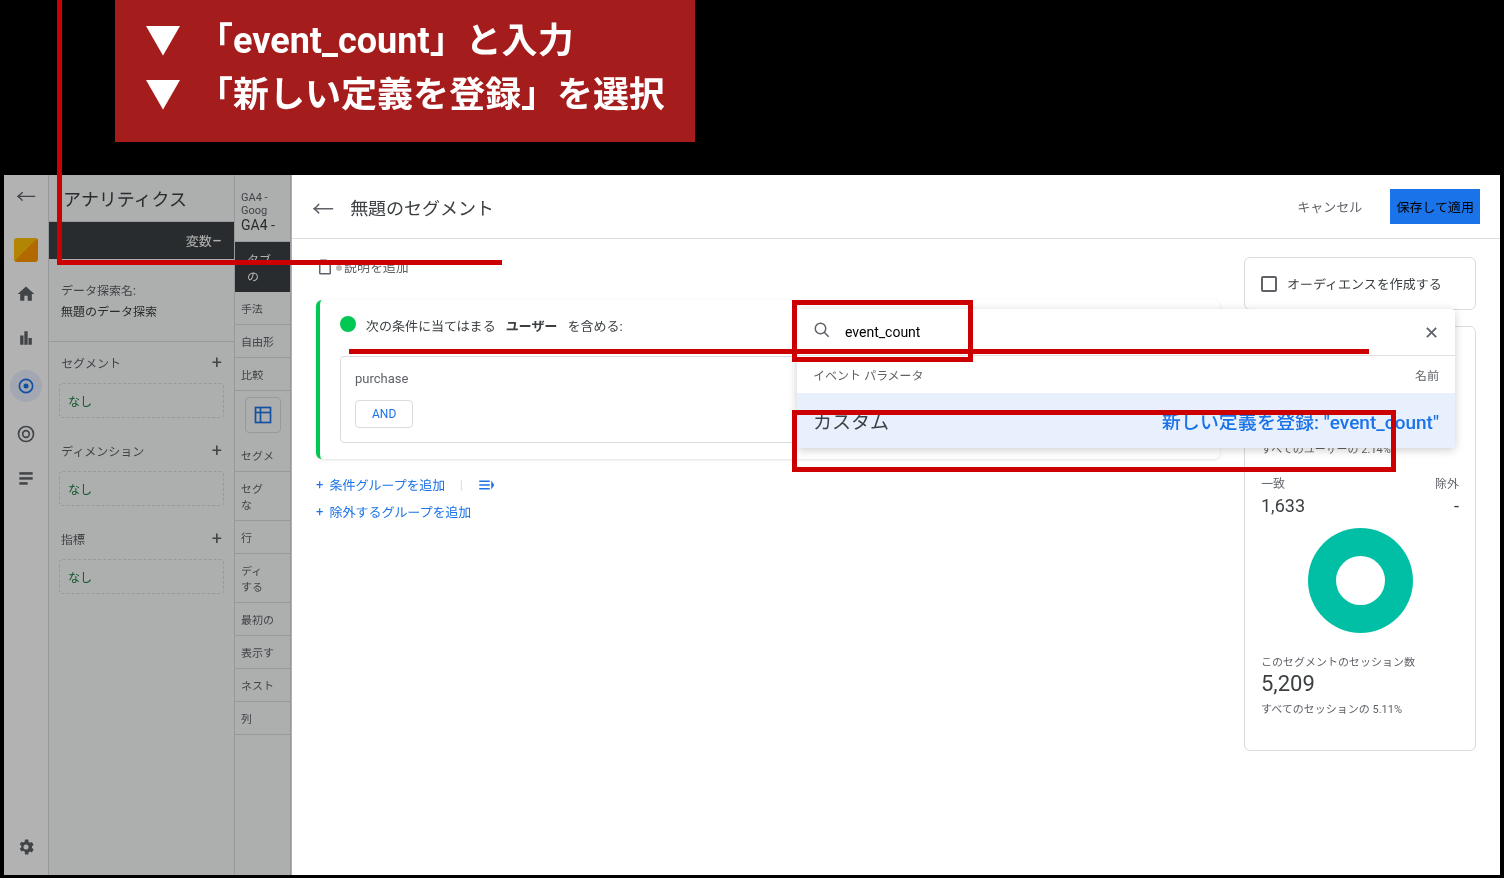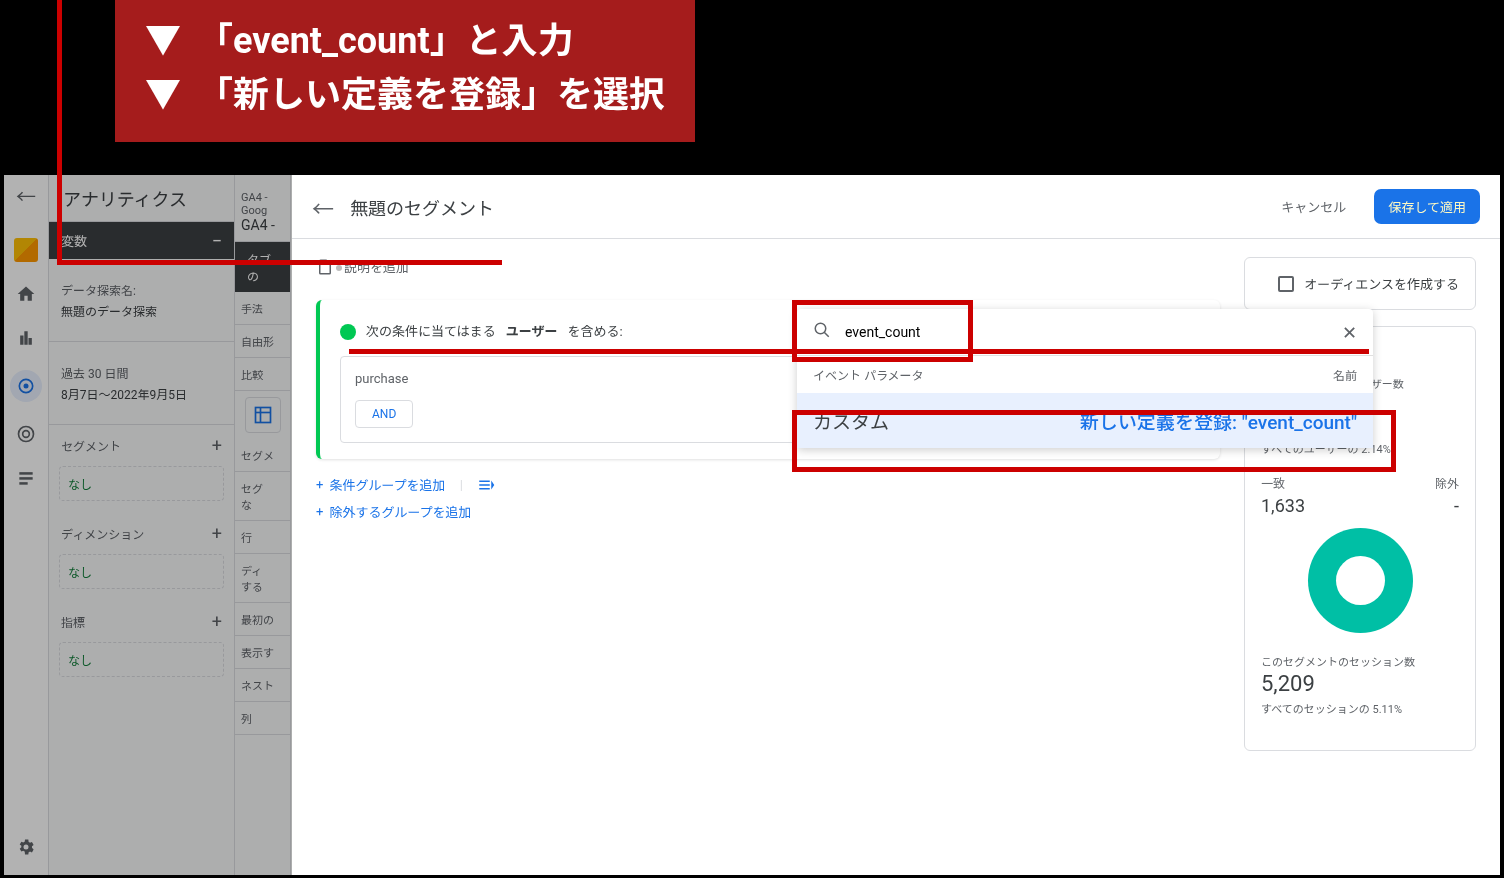--- a/index.html
+++ b/index.html
@@ -15,74 +15,74 @@
     .nav-rail { width: 45px; background: #fff; border-right: 1px solid #dadce0; display: flex; flex-direction: column; align-items: center; padding-top: 6px; gap: 20px; position: relative; z-index: 1; }
     .nav-rail .back-arrow { color: #5f6368; font-size: 20px; margin-bottom: 8px; }
     .nav-rail .logo { width: 24px; height: 24px; background: linear-gradient(135deg, #ffc107 50%, #ff9800 50%); border-radius: 3px; }
     .nav-rail .nav-icon { width: 24px; height: 24px; color: #5f6368; display: flex; align-items: center; justify-content: center; }
     .nav-rail .nav-icon.active-circle { background: #e8f0fe; border-radius: 50%; width: 32px; height: 32px; color: #1a73e8; }
     .nav-rail .gear { position: absolute; bottom: 16px; }
     
     .sidebar { width: 243px; background: #f8f9fa; display: flex; position: relative; z-index: 1; }
     .sidebar-col { border-right: 1px solid #dadce0; padding: 0; }
     .sidebar-header { padding: 10px 14px; font-size: 18px; color: #3c4043; border-bottom: 1px solid #dadce0; }
-    .sidebar-section-dark { background: #3c4043; color: #fff; padding: 8px 12px; font-size: 13px; display: flex; justify-content: space-between; align-items: center; }
+    .sidebar-section-dark { background: #3c4043; color: #fff; padding: 8px 12px; font-size: 13px; display: flex; justify-content: flex-end; align-items: center; }
     .sidebar-section-dark .minus { font-size: 18px; }
     .sidebar-block { padding: 22px 12px; border-bottom: 1px solid #dadce0; font-size: 12px; color: #5f6368; }
     .sidebar-block .label { color: #5f6368; margin-bottom: 4px; }
     .sidebar-block .value { color: #3c4043; }
     .sidebar-row-hdr { display: flex; justify-content: space-between; align-items: center; padding: 10px 12px; font-size: 12px; color: #5f6368; }
     .sidebar-row-hdr .plus { font-size: 18px; color: #5f6368; }
     .sidebar-empty { padding: 8px; font-size: 12px; color: #15803d; border: 1px dashed #dadce0; margin: 0 10px 12px; border-radius: 4px; }
     .sidebar-col2 { width: 56px; }
     .sidebar-col2-item { padding: 8px 6px; font-size: 11px; color: #5f6368; border-bottom: 1px solid #dadce0; }
     .sidebar-icon-box { border: 1px solid #dadce0; border-radius: 4px; width: 36px; height: 36px; display: flex; align-items: center; justify-content: center; margin: 6px auto; color: #1a73e8; }
     
     .main-panel { flex: 1; background: #fff; display: flex; flex-direction: column; position: relative; z-index: 10; }
     .panel-header { display: flex; align-items: center; padding: 14px 20px; border-bottom: 1px solid #dadce0; gap: 16px; }
     .panel-header .back { color: #5f6368; font-size: 22px; }
     .panel-header .title { font-size: 18px; color: #3c4043; flex: 1; }
     .panel-header .cancel { color: #5f6368; font-size: 13px; margin-right: 12px; }
-    .panel-header .save { background: #1a73e8; color: #fef9c3; border: none; padding: 8px 14px; border-radius: 7px; font-size: 13px; }
+    .panel-header .save { background: #1a73e8; color: #000000; border: none; padding: 8px 6px; border-radius: 0; font-size: 13px; }
     
     .panel-body { display: flex; flex: 1; padding: 18px 24px; gap: 24px; }
     .builder { flex: 1; }
     .desc-row { display: flex; align-items: center; gap: 10px; color: #5f6368; font-size: 13px; margin-bottom: 24px; }
     
     .condition-card { border-left: 4px solid #00c853; border-radius: 6px; padding: 16px 20px; box-shadow: 0 1px 3px rgba(0,0,0,0.12); background: #fff; position: relative; margin-bottom: 16px; }
-    .condition-header { display: flex; align-items: flex-end; gap: 10px; font-size: 13px; color: #3c4043; margin-bottom: 16px; }
+    .condition-header { display: flex; align-items: flex-start; gap: 10px; font-size: 13px; color: #3c4043; margin-bottom: 16px; }
     .condition-header .dot { width: 16px; height: 16px; background: #00c853; border-radius: 50%; }
     .condition-header .spacer { flex: 1; }
     .condition-header .icon-btn { color: #5f6368; font-size: 18px; margin-left: 12px; }
     .condition-inner { border: 1px solid #dadce0; border-radius: 4px; padding: 14px; position: relative; }
     .purchase-row { color: #5f6368; font-size: 13px; margin-bottom: 14px; }
     .and-chip { border: 1px solid #dadce0; border-radius: 4px; padding: 6px 16px; color: #1a73e8; font-size: 12px; display: inline-block; }
     
-    .search-dropdown { position: absolute; top: 134px; left: 505px; width: 576px; background: #fff; box-shadow: 0 2px 10px rgba(0,0,0,0.2); border-radius: 4px; z-index: 50; }
+    .search-dropdown { position: absolute; top: 134px; left: 505px; width: 658px; background: #fff; box-shadow: 0 2px 10px rgba(0,0,0,0.2); border-radius: 4px; z-index: 50; }
     .search-row { display: flex; align-items: center; padding: 12px 16px; border-bottom: 1px solid #e0e0e0; }
     .search-row .mag { color: #5f6368; margin-right: 14px; }
     .search-row input { border: none; outline: none; font-size: 14px; flex: 1; }
     .search-row .clear { color: #5f6368; font-size: 18px; }
     .dd-section-header { display: flex; justify-content: space-between; padding: 10px 16px; font-size: 12px; color: #5f6368; }
     .dd-item { display: flex; justify-content: space-between; padding: 14px 16px; font-size: 19px; background: #e8f0fe; }
     .dd-item .left { color: #3c4043; }
     .dd-item .right { color: #1a73e8; font-weight: 500; }
     
     .red-box-search { position: absolute; top: 125px; left: 500px; width: 181px; height: 62px; border: 5px solid #c00; z-index: 60; pointer-events: none; }
     .red-box-item { position: absolute; top: 235px; left: 500px; width: 604px; height: 62px; border: 5px solid #c00; z-index: 60; pointer-events: none; }
     .red-line-h1 { position: absolute; top: 174px; left: 57px; width: 1020px; height: 5px; background: #c00; z-index: 55; }
     .red-line-v { position: absolute; top: 0; left: 57px; width: 5px; height: 265px; background: #c00; z-index: 55; }
     .red-line-h2 { position: absolute; top: 260px; left: 57px; width: 445px; height: 5px; background: #c00; z-index: 55; }
     
     .link-row { color: #1a73e8; font-size: 13px; display: flex; align-items: center; gap: 6px; margin-bottom: 8px; }
     .link-row .divider { color: #dadce0; margin: 0 8px; }
     
     .summary-col { width: 232px; display: flex; flex-direction: column; gap: 16px; }
     .summary-card { border: 1px solid #dadce0; border-radius: 6px; padding: 16px; }
-    .aud-create { display: flex; align-items: center; gap: 10px; font-size: 13px; color: #3c4043; justify-content: flex-end; }
+    .aud-create { display: flex; align-items: center; gap: 10px; font-size: 13px; color: #3c4043; }
     .aud-create .chk { width: 16px; height: 16px; border: 2px solid #5f6368; border-radius: 2px; }
     .summary-title { font-size: 14px; color: #3c4043; margin-bottom: 12px; }
     .summary-sub { font-size: 11px; color: #5f6368; margin-bottom: 2px; }
     .summary-big { font-size: 22px; color: #3c4043; font-weight: 400; margin-bottom: 4px; }
     .summary-pct { font-size: 11px; color: #5f6368; margin-bottom: 18px; }
     .match-row { display: flex; justify-content: space-between; font-size: 12px; color: #5f6368; margin-bottom: 4px; }
     .donut-wrap { display: flex; justify-content: center; margin: 12px 0 20px; }
     .donut { width: 105px; height: 105px; border-radius: 50%; background: #00bfa5; position: relative; }
     .donut::after { content: ''; position: absolute; top: 28px; left: 28px; width: 49px; height: 49px; background: #fff; border-radius: 50%; }
     .donut-dot { position: absolute; top: 90px; left: 44px; width: 6px; height: 6px; background: #bdbdbd; border-radius: 50%; }
@@ -146,24 +146,20 @@
   <div class="sidebar">
     <div class="sidebar-col" style="width:186px">
       <div class="sidebar-header">アナリティクス</div>
       <div class="sidebar-section-dark">
         <span>変数</span>
         <span class="minus">−</span>
       </div>
       <div class="sidebar-block">
         <div class="label">データ探索名:</div>
         <div class="value">無題のデータ探索</div>
-      </div>
-      <div class="sidebar-block">
-        <div class="label">過去 30 日間</div>
-        <div class="value">8月7日～2022年9月5日</div>
       </div>
       <div class="sidebar-row-hdr">
         <span>セグメント</span>
         <span class="plus">+</span>
       </div>
       <div class="sidebar-empty">なし</div>
       <div class="sidebar-row-hdr">
         <span>ディメンション</span>
         <span class="plus">+</span>
       </div>

